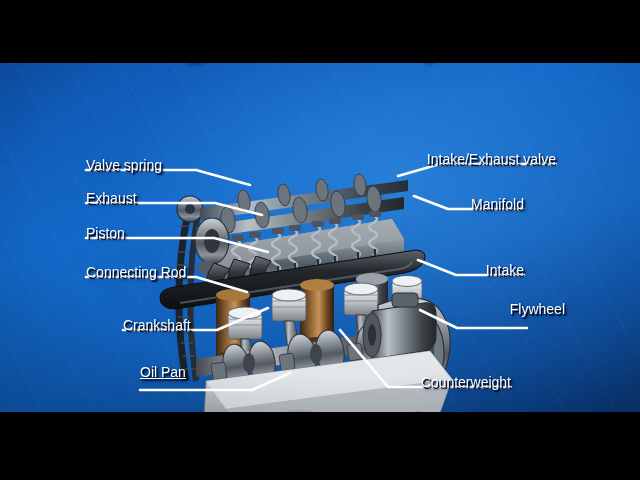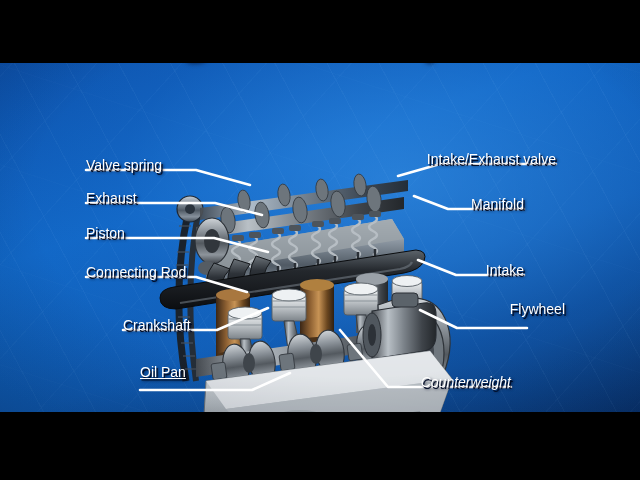--- a/index.html
+++ b/index.html
@@ -311,21 +311,21 @@
         <div class="lbl" style="left: 86px; top: 94px;">Valve spring</div>
         <div class="lbl" style="left: 86px; top: 127px;">Exhaust</div>
         <div class="lbl" style="left: 86px; top: 162px;">Piston</div>
         <div class="lbl" style="left: 86px; top: 201px;">Connecting Rod</div>
         <div class="lbl" style="left: 123px; top: 254px;">Crankshaft</div>
         <div class="lbl" style="left: 140px; top: 301px; text-decoration: underline;">Oil Pan</div>
         <div class="lbl r" style="left: 556px; top: 88px;">Intake/Exhaust valve</div>
         <div class="lbl r" style="left: 524px; top: 133px; text-align: center;">Manifold</div>
         <div class="lbl r" style="left: 524px; top: 199px;">Intake</div>
         <div class="lbl r" style="left: 527px; top: 238px; margin-left: 38px;">Flywheel</div>
-        <div class="lbl r" style="left: 511px; top: 311px; font-style: italic;">Counterweight</div>
+        <div class="lbl r" style="left: 511px; top: 311px;">Counterweight</div>
       </div>
 
     <div class="vign"></div>
   </div>
 
   <div id="title">Car Engine Components</div>
 
   <div style="position:absolute;left:0;top:0;width:640px;height:63px;background:#000;z-index:60"></div>
   <div style="position:absolute;left:0;top:412px;width:640px;height:68px;background:#000;z-index:60"></div>
 </div>

